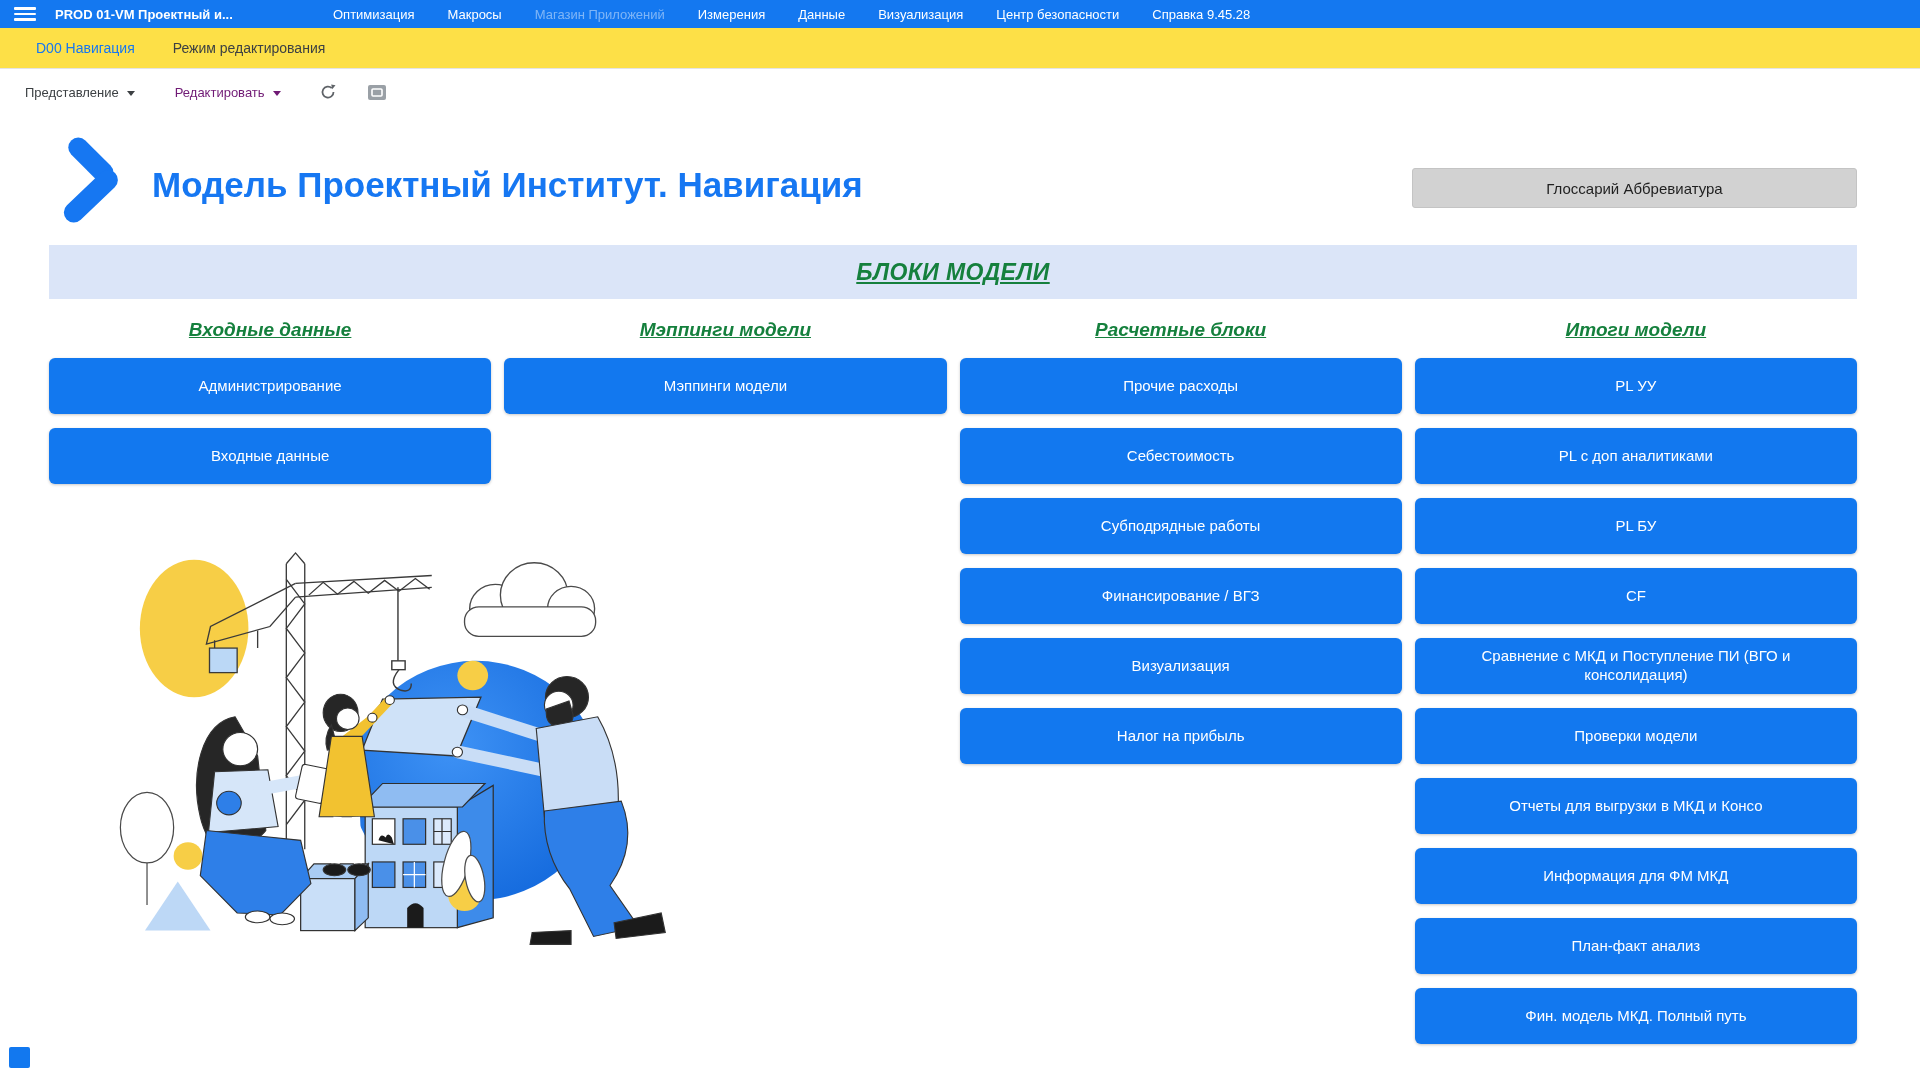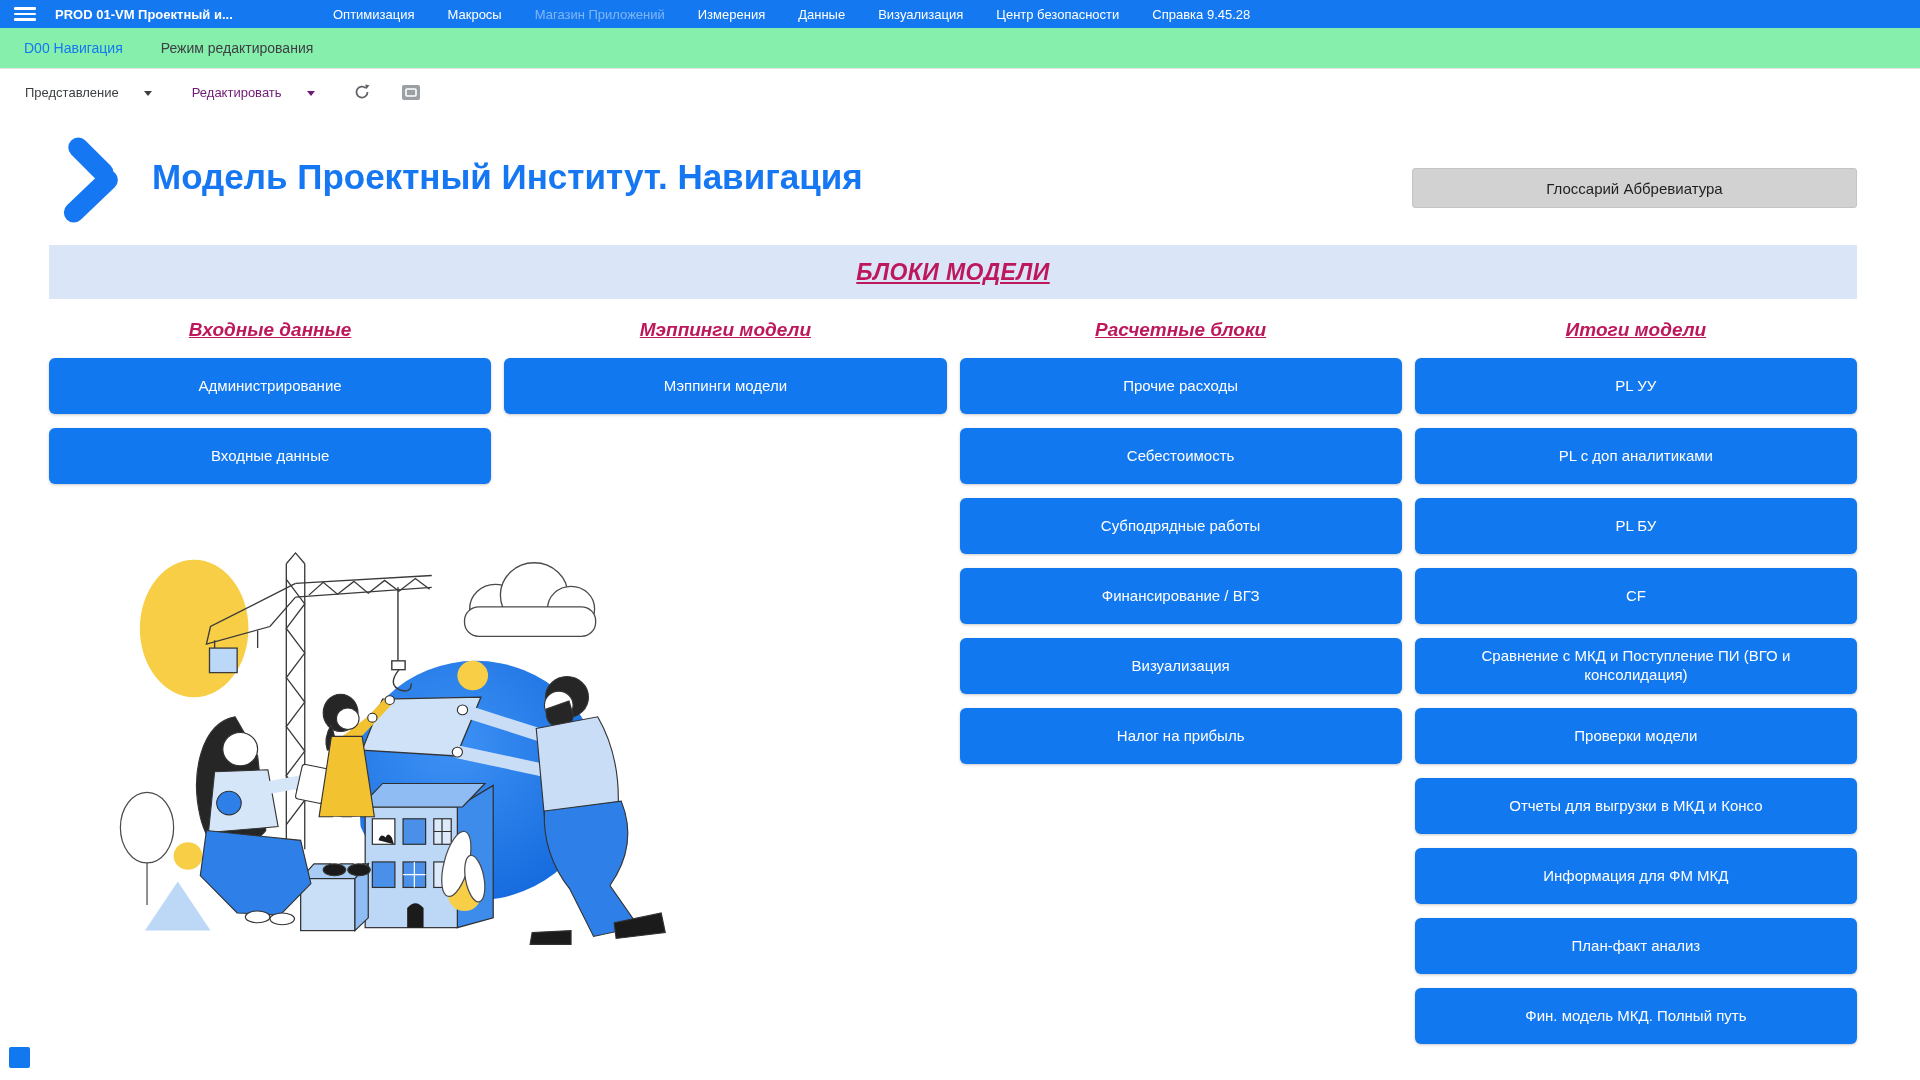--- a/index.html
+++ b/index.html
@@ -10,38 +10,38 @@
   }
   
   .topbar { height:28px; background:#1478F0; display:flex; align-items:center; color:#fff; }
   .hamburger { width:22px; margin:0 19px 0 14px; display:flex; flex-direction:column; gap:3px; cursor:pointer; }
   .hamburger span { height:2.5px; background:#fff; border-radius:1px; }
   .model-title { font-size:13px; font-weight:700; width:245px; white-space:nowrap; overflow:hidden; }
   .topmenu { display:flex; gap:33px; font-size:13px; font-weight:500; margin-left:33px; white-space:nowrap; }
   .topmenu .menu-item { cursor:pointer; }
   .topmenu .menu-item.disabled { color:rgba(255,255,255,0.45); cursor:default; }
   
-  .tabbar { height:41px; background:#86efac; border-bottom:1px solid #e4e4e4; display:flex; align-items:center; padding-left:24px; gap:38px; font-size:14px; }
+  .tabbar { height:41px; background:#fde047; border-bottom:1px solid #e4e4e4; display:flex; align-items:center; padding-left:36px; gap:38px; font-size:14px; }
   .tab { color:#3c4043; cursor:pointer; }
   .tab.active { color:#1677F2; }
   
   .toolbar { height:46px; background:#fff; display:flex; align-items:center; padding-left:25px; font-size:13px; color:#3c4043; }
-  .dd { display:flex; align-items:center; gap:25px; cursor:pointer; }
+  .dd { display:flex; align-items:center; gap:8px; cursor:pointer; }
   .dd.disabled { color:#701a75; cursor:default; }
   .caret { width:0; height:0; border-left:4px solid transparent; border-right:4px solid transparent; border-top:5px solid currentColor; margin-top:2px; }
   .tool-icon { margin-left:38px; cursor:pointer; display:flex; align-items:center; }
   
   .header-row { position:relative; height:130px; }
   .logo { position:absolute; left:62px; top:20px; width:74px; height:90px; }
-  .page-title { position:absolute; left:152px; top:42px; font-size:35px; font-weight:700; color:#1677F2; white-space:nowrap; }
+  .page-title { position:absolute; left:152px; top:50px; font-size:35px; font-weight:700; color:#1677F2; white-space:nowrap; }
   .glossary-btn { position:absolute; right:63px; top:53px; width:445px; height:40px; background:#D2D2D2; border-radius:3px; border:1px solid #c4c4c4;
     display:flex; align-items:center; justify-content:center; font-size:15px; color:#1f1f1f; cursor:pointer; }
   
   .banner { margin:0 63px 0 49px; height:54px; background:#DBE5F8; display:flex; align-items:center; justify-content:center; }
-  .banner a, .col-header a { color:#be185d; font-weight:700; font-style:italic; text-decoration:underline; cursor:pointer; }
+  .banner a, .col-header a { color:#15803d; font-weight:700; font-style:italic; text-decoration:underline; cursor:pointer; }
   .banner a { font-size:23px; letter-spacing:0.4px; }
   
   .columns { margin:20px 63px 0 49px; display:grid; grid-template-columns:repeat(4,1fr); column-gap:13px; align-items:start; }
   .col-header { text-align:center; height:24px; margin-bottom:15px; font-size:19px; }
   .btn-stack { display:flex; flex-direction:column; gap:14px; }
   .nav-btn { height:56px; background:#1278EF; border-radius:6px; color:#fff; font-size:15px; font-weight:500;
     display:flex; align-items:center; justify-content:center; text-align:center; padding:0 28px; line-height:1.25;
     box-shadow:0 1px 3px rgba(0,0,0,0.22); cursor:pointer; }
   
   .illustration { position:absolute; left:104px; top:550px; width:676px; height:412px; }

